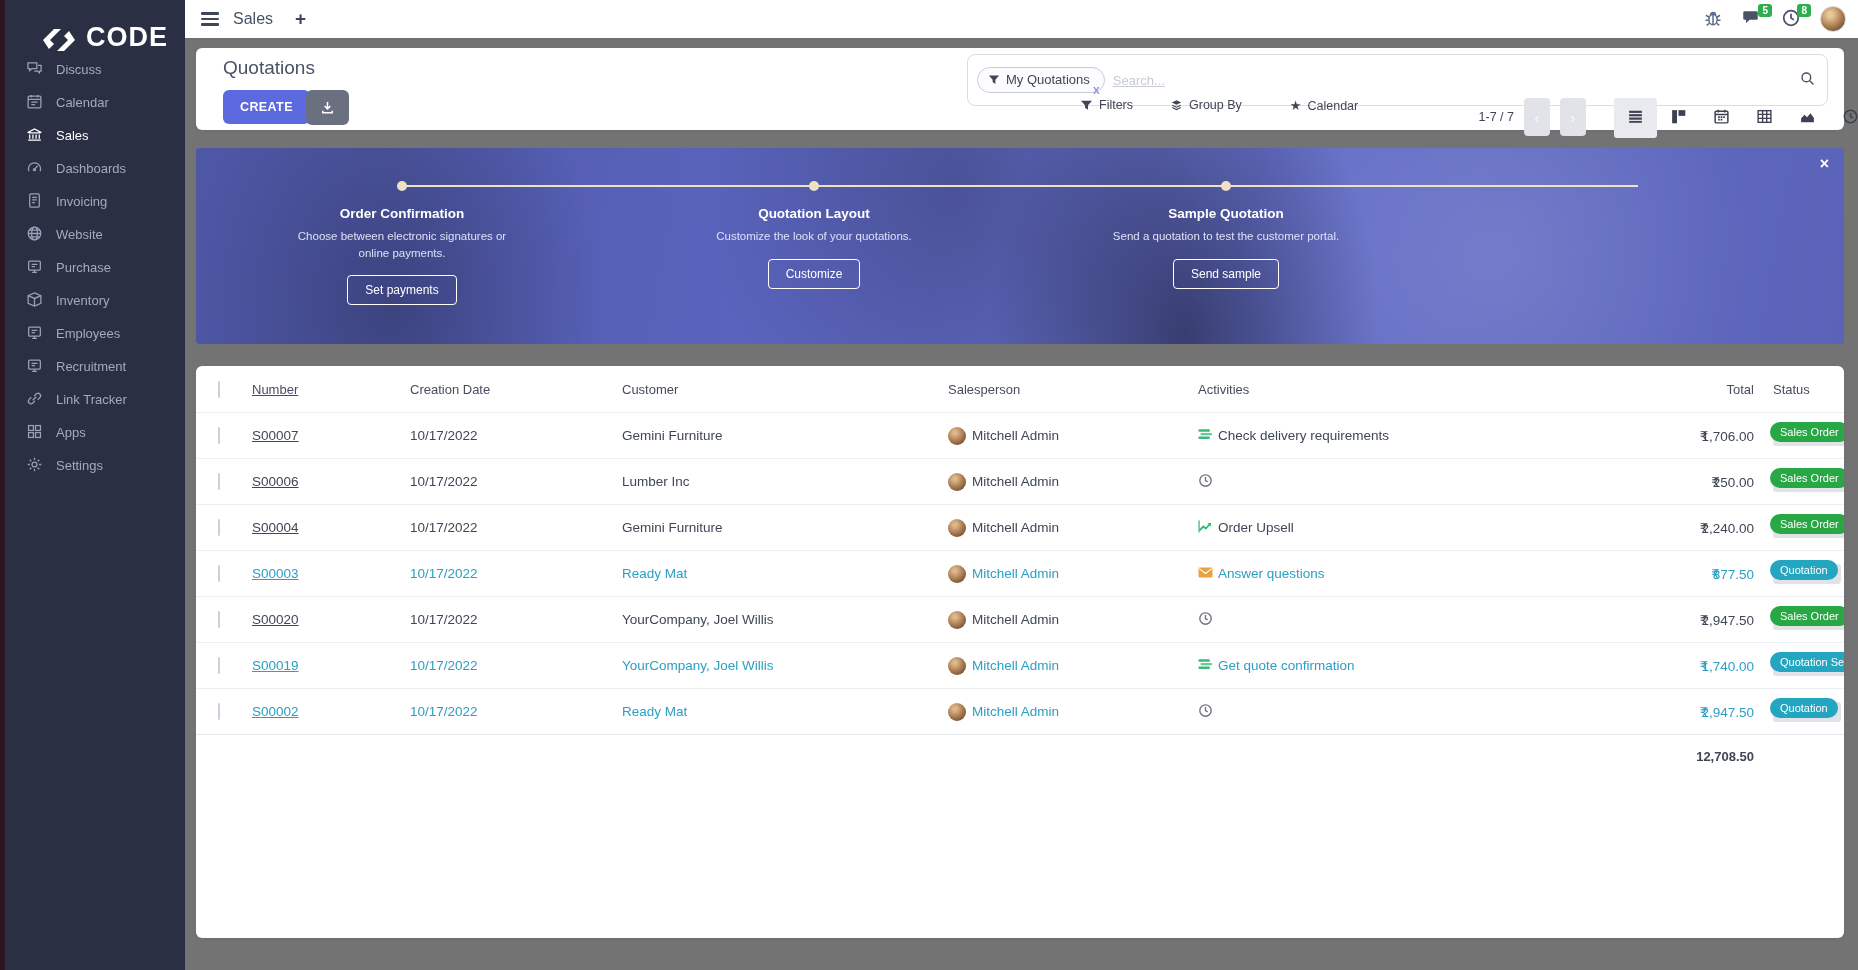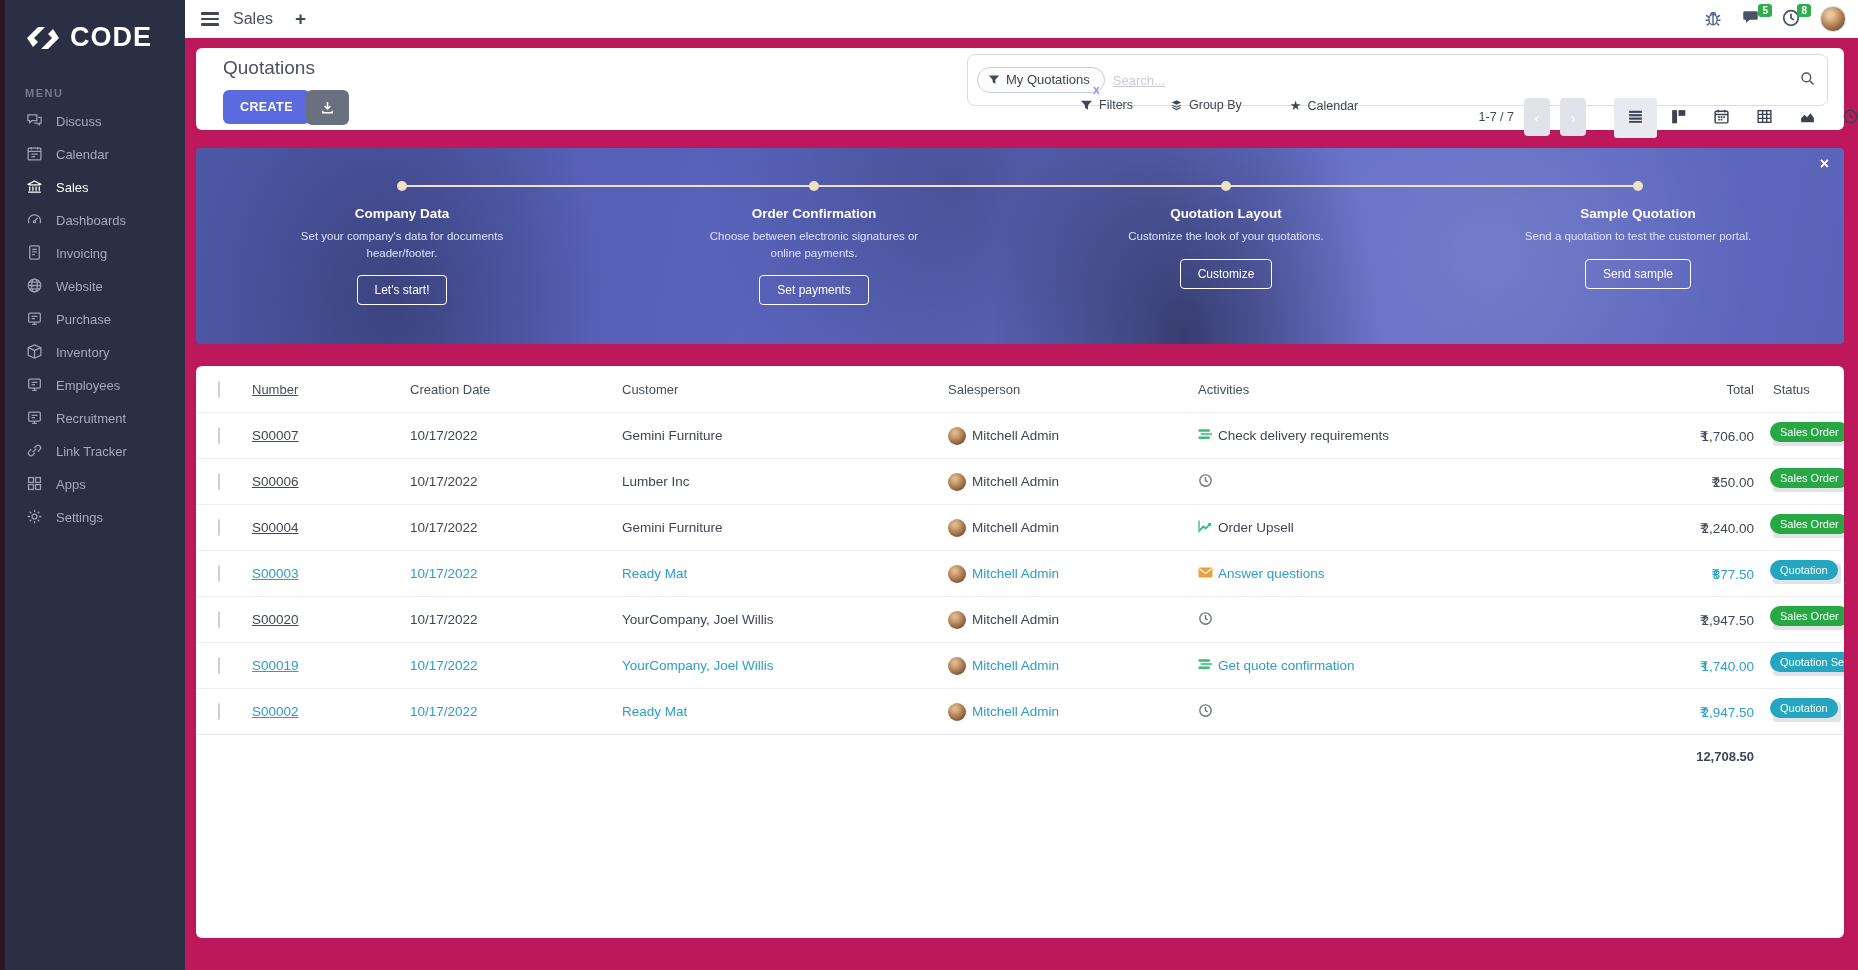--- a/index.html
+++ b/index.html
@@ -3,21 +3,21 @@
 <meta charset="utf-8">
 <style>
   * { margin:0; padding:0; box-sizing:border-box; }
   html,body { width:1858px; height:970px; overflow:hidden;
     font-family:"Liberation Sans","DejaVu Sans",sans-serif; background:#f2f3f7; }
 
   .strip { position:absolute; left:0; top:0; width:5px; height:970px; background:#2b1622; }
 
   
   .sidebar { position:absolute; left:5px; top:0; width:180px; height:970px; background:#2a2f43; }
-  .logo { display:flex; align-items:center; gap:9px; padding:22px 0 0 20px; }
+  .logo { display:flex; align-items:flex-end; gap:9px; padding:22px 0 0 36px; }
   .logo svg { width:36px; height:26px; }
   .logo-text { color:#fff; font-size:27px; font-weight:bold; letter-spacing:1px; }
   .menu-label { color:#747a90; font-size:11px; letter-spacing:1.5px; font-weight:bold; padding:34px 0 6px 20px; }
   .side-item { display:flex; align-items:center; gap:13px; height:33px; padding-left:21px;
     color:#a4aabd; font-size:13px; cursor:pointer; }
   .side-item svg { width:17px; height:17px; stroke:#9aa1b6; fill:none; stroke-width:1.2; flex:none; }
   .side-item.active { color:#ffffff; }
   .side-item.active svg { stroke:#ffffff; }
 
   
@@ -30,21 +30,21 @@
   .top-right { margin-left:auto; display:flex; align-items:center; gap:17px; padding-right:12px; }
   .t-ic { position:relative; width:22px; height:22px; cursor:pointer; }
   .t-ic svg { width:20px; height:20px; }
   .t-badge { position:absolute; top:-4px; right:-8px; background:#2fae4e; color:#fff;
     font-size:10px; font-weight:bold; padding:1px 4px; border-radius:3px; line-height:11px; }
   .avatar { width:26px; height:26px; border-radius:50%; cursor:pointer;
     background:radial-gradient(circle at 38% 32%, #e8c79b 12%, #b98b5e 45%, #6e4a30 85%);
     border:1px solid #d8d8d8; }
 
   
-  .main { position:absolute; left:185px; top:38px; right:0; bottom:0; background:#be185d; }
+  .main { position:absolute; left:185px; top:38px; right:0; bottom:0; background:#737373; }
   .card { position:absolute; background:#fff; border-radius:6px; box-shadow:0 1px 3px rgba(35,40,70,.07); }
 
   
   .header-card { left:11px; top:10px; width:1648px; height:82px; }
   .page-title { position:absolute; left:27px; top:9px; font-size:19px; color:#4a5266; }
   .btn-create { position:absolute; left:27px; top:42px; background:#5b6ade; color:#fff; border:none;
     font-size:12.5px; font-weight:bold; letter-spacing:.4px; padding:10px 17px; border-radius:6px; cursor:pointer;
     font-family:inherit; }
   .btn-export { position:absolute; left:110px; top:42px; width:43px; height:35px; background:#6b7080;
     border:none; border-radius:6px; cursor:pointer; display:flex; align-items:center; justify-content:center; }
@@ -130,21 +130,20 @@
 <div class="strip"></div>
 
 <div class="sidebar">
   <div class="logo">
     <svg viewBox="0 0 36 26">
       <polygon points="2,13 13,2 20,2 9,13 13,17 8,22" fill="#fff"></polygon>
       <polygon points="34,13 23,24 16,24 27,13 23,9 28,4" fill="#fff"></polygon>
     </svg>
     <span class="logo-text">CODE</span>
   </div>
-  <div class="menu-label">MENU</div>
   <div id="side-items">
       <div class="side-item">
         <span><svg viewBox="0 0 16 16">
             <path d="M1.8 2.8h8.4v5.4H5.4L3.4 10V8.2H1.8z"></path>
             <path d="M11.4 5h2.8v5.4h-1.6V12l-2-1.6H7.8"></path>
           </svg></span>
         <span>Discuss</span>
       </div>
       <div class="side-item">
         <span><svg viewBox="0 0 16 16">
@@ -360,21 +359,20 @@
               </svg></span>
           </span>
         </span>
     </div>
   </div>
 
   <div class="banner">
     <span class="banner-close">×</span>
     <div class="timeline-line"></div>
     <div class="steps" id="steps">
-        <div class="step"><span class="step-dot"></span><div class="step-title">Company Data</div><div class="step-desc">Set your company's data for documents header/footer.</div><button class="step-btn">Let's start!</button></div>
         <div class="step"><span class="step-dot"></span><div class="step-title">Order Confirmation</div><div class="step-desc">Choose between electronic signatures or online payments.</div><button class="step-btn">Set payments</button></div>
         <div class="step"><span class="step-dot"></span><div class="step-title">Quotation Layout</div><div class="step-desc">Customize the look of your quotations.</div><button class="step-btn">Customize</button></div>
         <div class="step"><span class="step-dot"></span><div class="step-title">Sample Quotation</div><div class="step-desc">Send a quotation to test the customer portal.</div><button class="step-btn">Send sample</button></div>
       </div>
   </div>
 
   <div class="card table-card">
     <div class="trow thead" id="thead">
         <div class="c-check"><span class="cbox"></span></div>
         <div class="c-num">Number</div>

